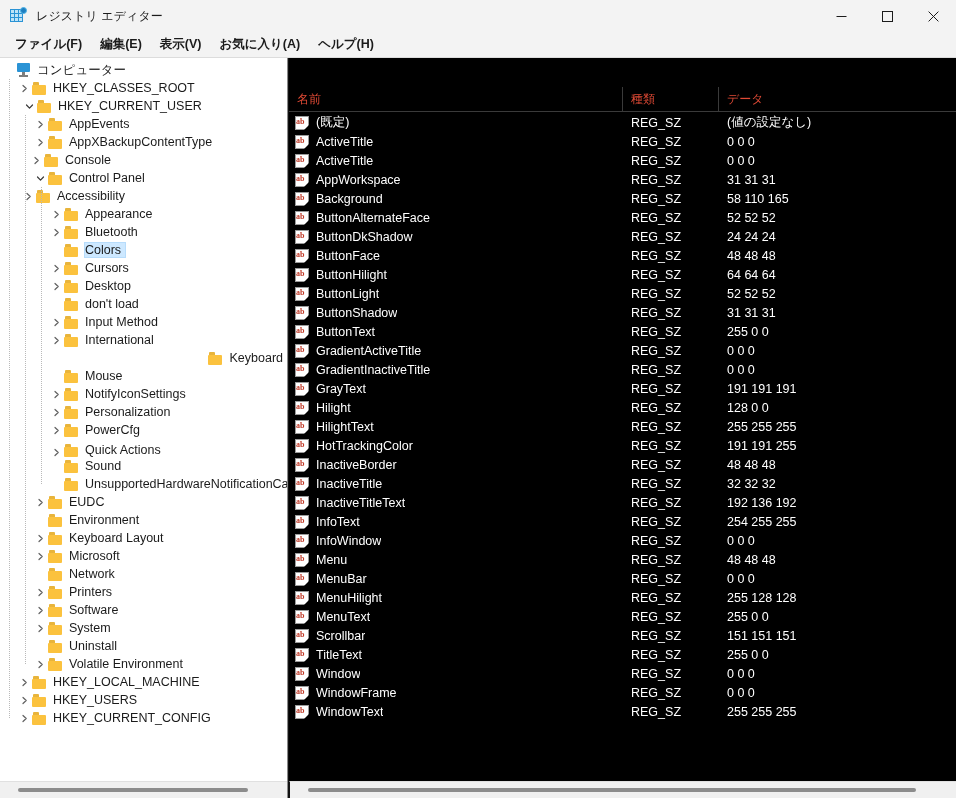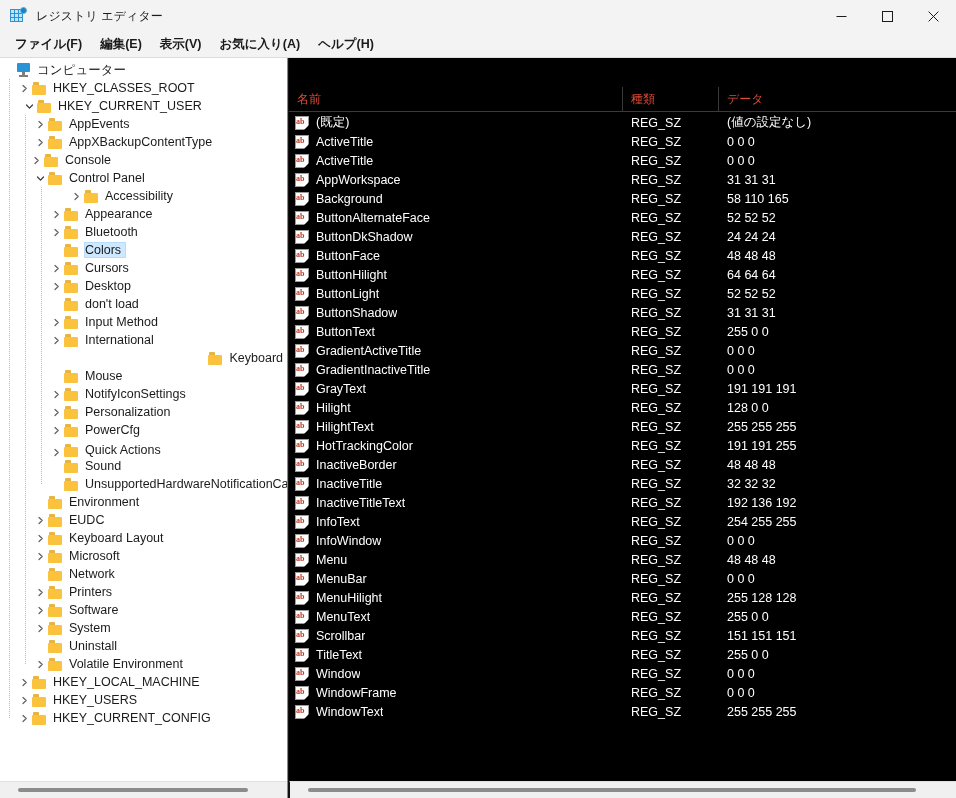--- a/index.html
+++ b/index.html
@@ -378,21 +378,21 @@
               <svg width="9" height="9" viewBox="0 0 9 9">
                 <polyline points="1.5,3 4.5,6.2 7.5,3" fill="none" stroke="#3a3a3a" stroke-width="1.2" stroke-linecap="round" stroke-linejoin="round"></polyline>
               </svg>
             </div>
             <div class="folder">
               <div class="tab"></div>
               <div class="body"></div>
             </div>
             <span class="tree-label">Control Panel</span>
           </div>
-          <div class="tree-row" style="padding-left: 68px;">
+          <div class="tree-row" style="padding-left: 20px;">
             <div class="chev">
               <svg width="9" height="9" viewBox="0 0 9 9">
                 <polyline points="3,1.5 6.2,4.5 3,7.5" fill="none" stroke="#616161" stroke-width="1.2" stroke-linecap="round" stroke-linejoin="round"></polyline>
               </svg>
             </div>
             <div class="folder">
               <div class="tab"></div>
               <div class="body"></div>
             </div>
             <span class="tree-label">Accessibility</span>
@@ -559,38 +559,38 @@
           </div>
           <div class="tree-row" style="padding-left: 48px;">
             <div class="chev"></div>
             <div class="folder">
               <div class="tab"></div>
               <div class="body"></div>
             </div>
             <span class="tree-label">UnsupportedHardwareNotificationCache</span>
           </div>
           <div class="tree-row" style="padding-left: 32px;">
+            <div class="chev">
+              <svg width="9" height="9" viewBox="0 0 9 9">
+                <polyline points="3,1.5 6.2,4.5 3,7.5" fill="none" stroke="#616161" stroke-width="1.2" stroke-linecap="round" stroke-linejoin="round"></polyline>
+              </svg>
+            </div>
+            <div class="folder">
+              <div class="tab"></div>
+              <div class="body"></div>
+            </div>
+            <span class="tree-label">EUDC</span>
+          </div>
+          <div class="tree-row" style="padding-left: 32px;">
             <div class="chev"></div>
             <div class="folder">
               <div class="tab"></div>
               <div class="body"></div>
             </div>
             <span class="tree-label">Environment</span>
-          </div>
-          <div class="tree-row" style="padding-left: 32px;">
-            <div class="chev">
-              <svg width="9" height="9" viewBox="0 0 9 9">
-                <polyline points="3,1.5 6.2,4.5 3,7.5" fill="none" stroke="#616161" stroke-width="1.2" stroke-linecap="round" stroke-linejoin="round"></polyline>
-              </svg>
-            </div>
-            <div class="folder">
-              <div class="tab"></div>
-              <div class="body"></div>
-            </div>
-            <span class="tree-label">EUDC</span>
           </div>
           <div class="tree-row" style="padding-left: 32px;">
             <div class="chev">
               <svg width="9" height="9" viewBox="0 0 9 9">
                 <polyline points="3,1.5 6.2,4.5 3,7.5" fill="none" stroke="#616161" stroke-width="1.2" stroke-linecap="round" stroke-linejoin="round"></polyline>
               </svg>
             </div>
             <div class="folder">
               <div class="tab"></div>
               <div class="body"></div>

